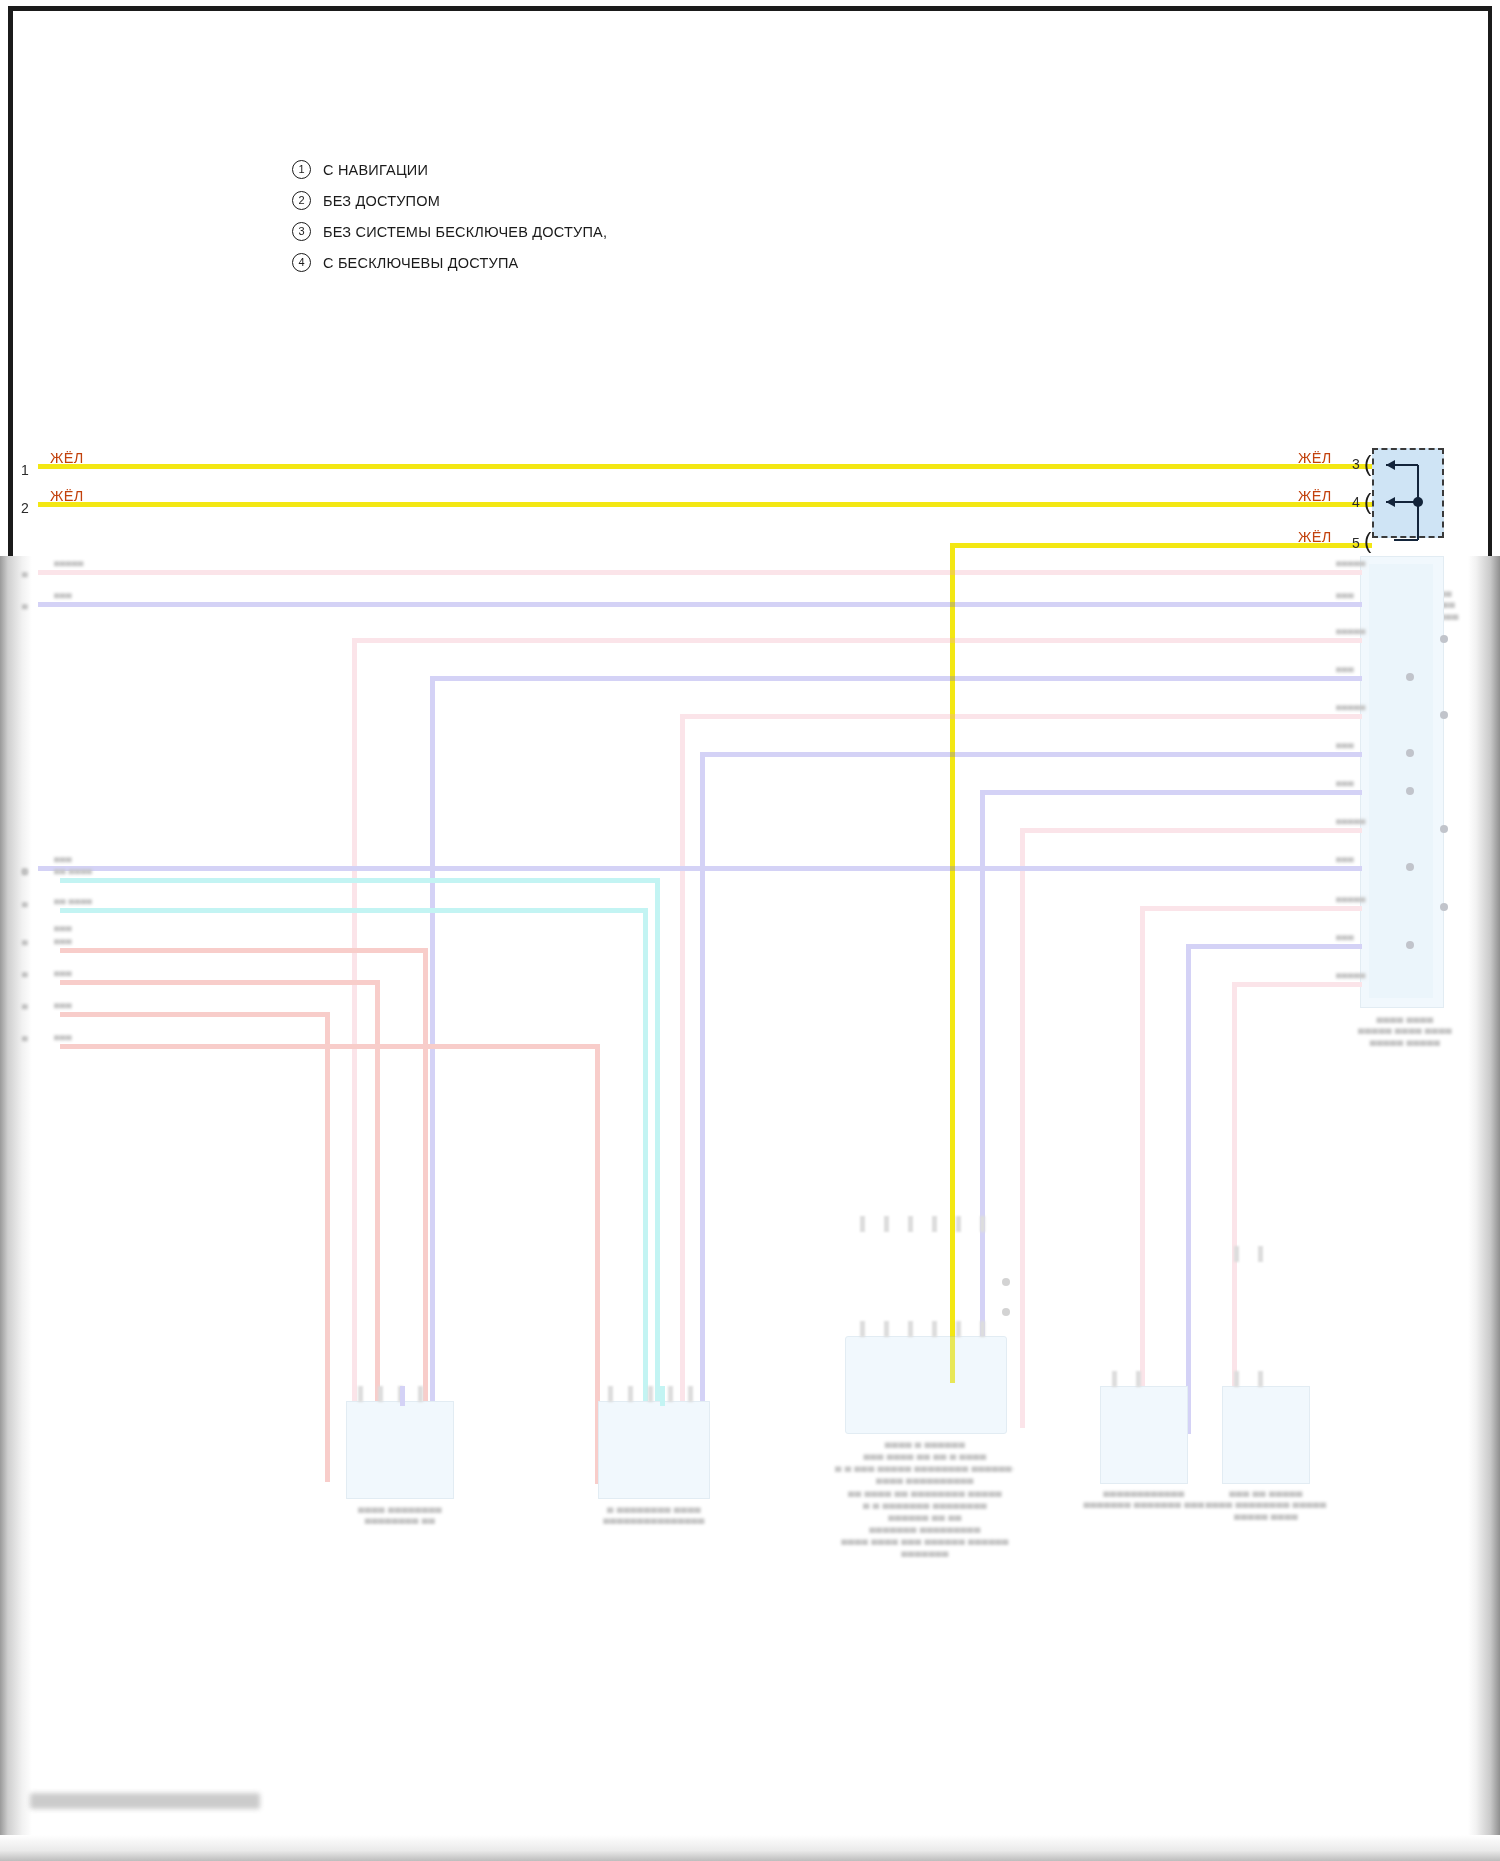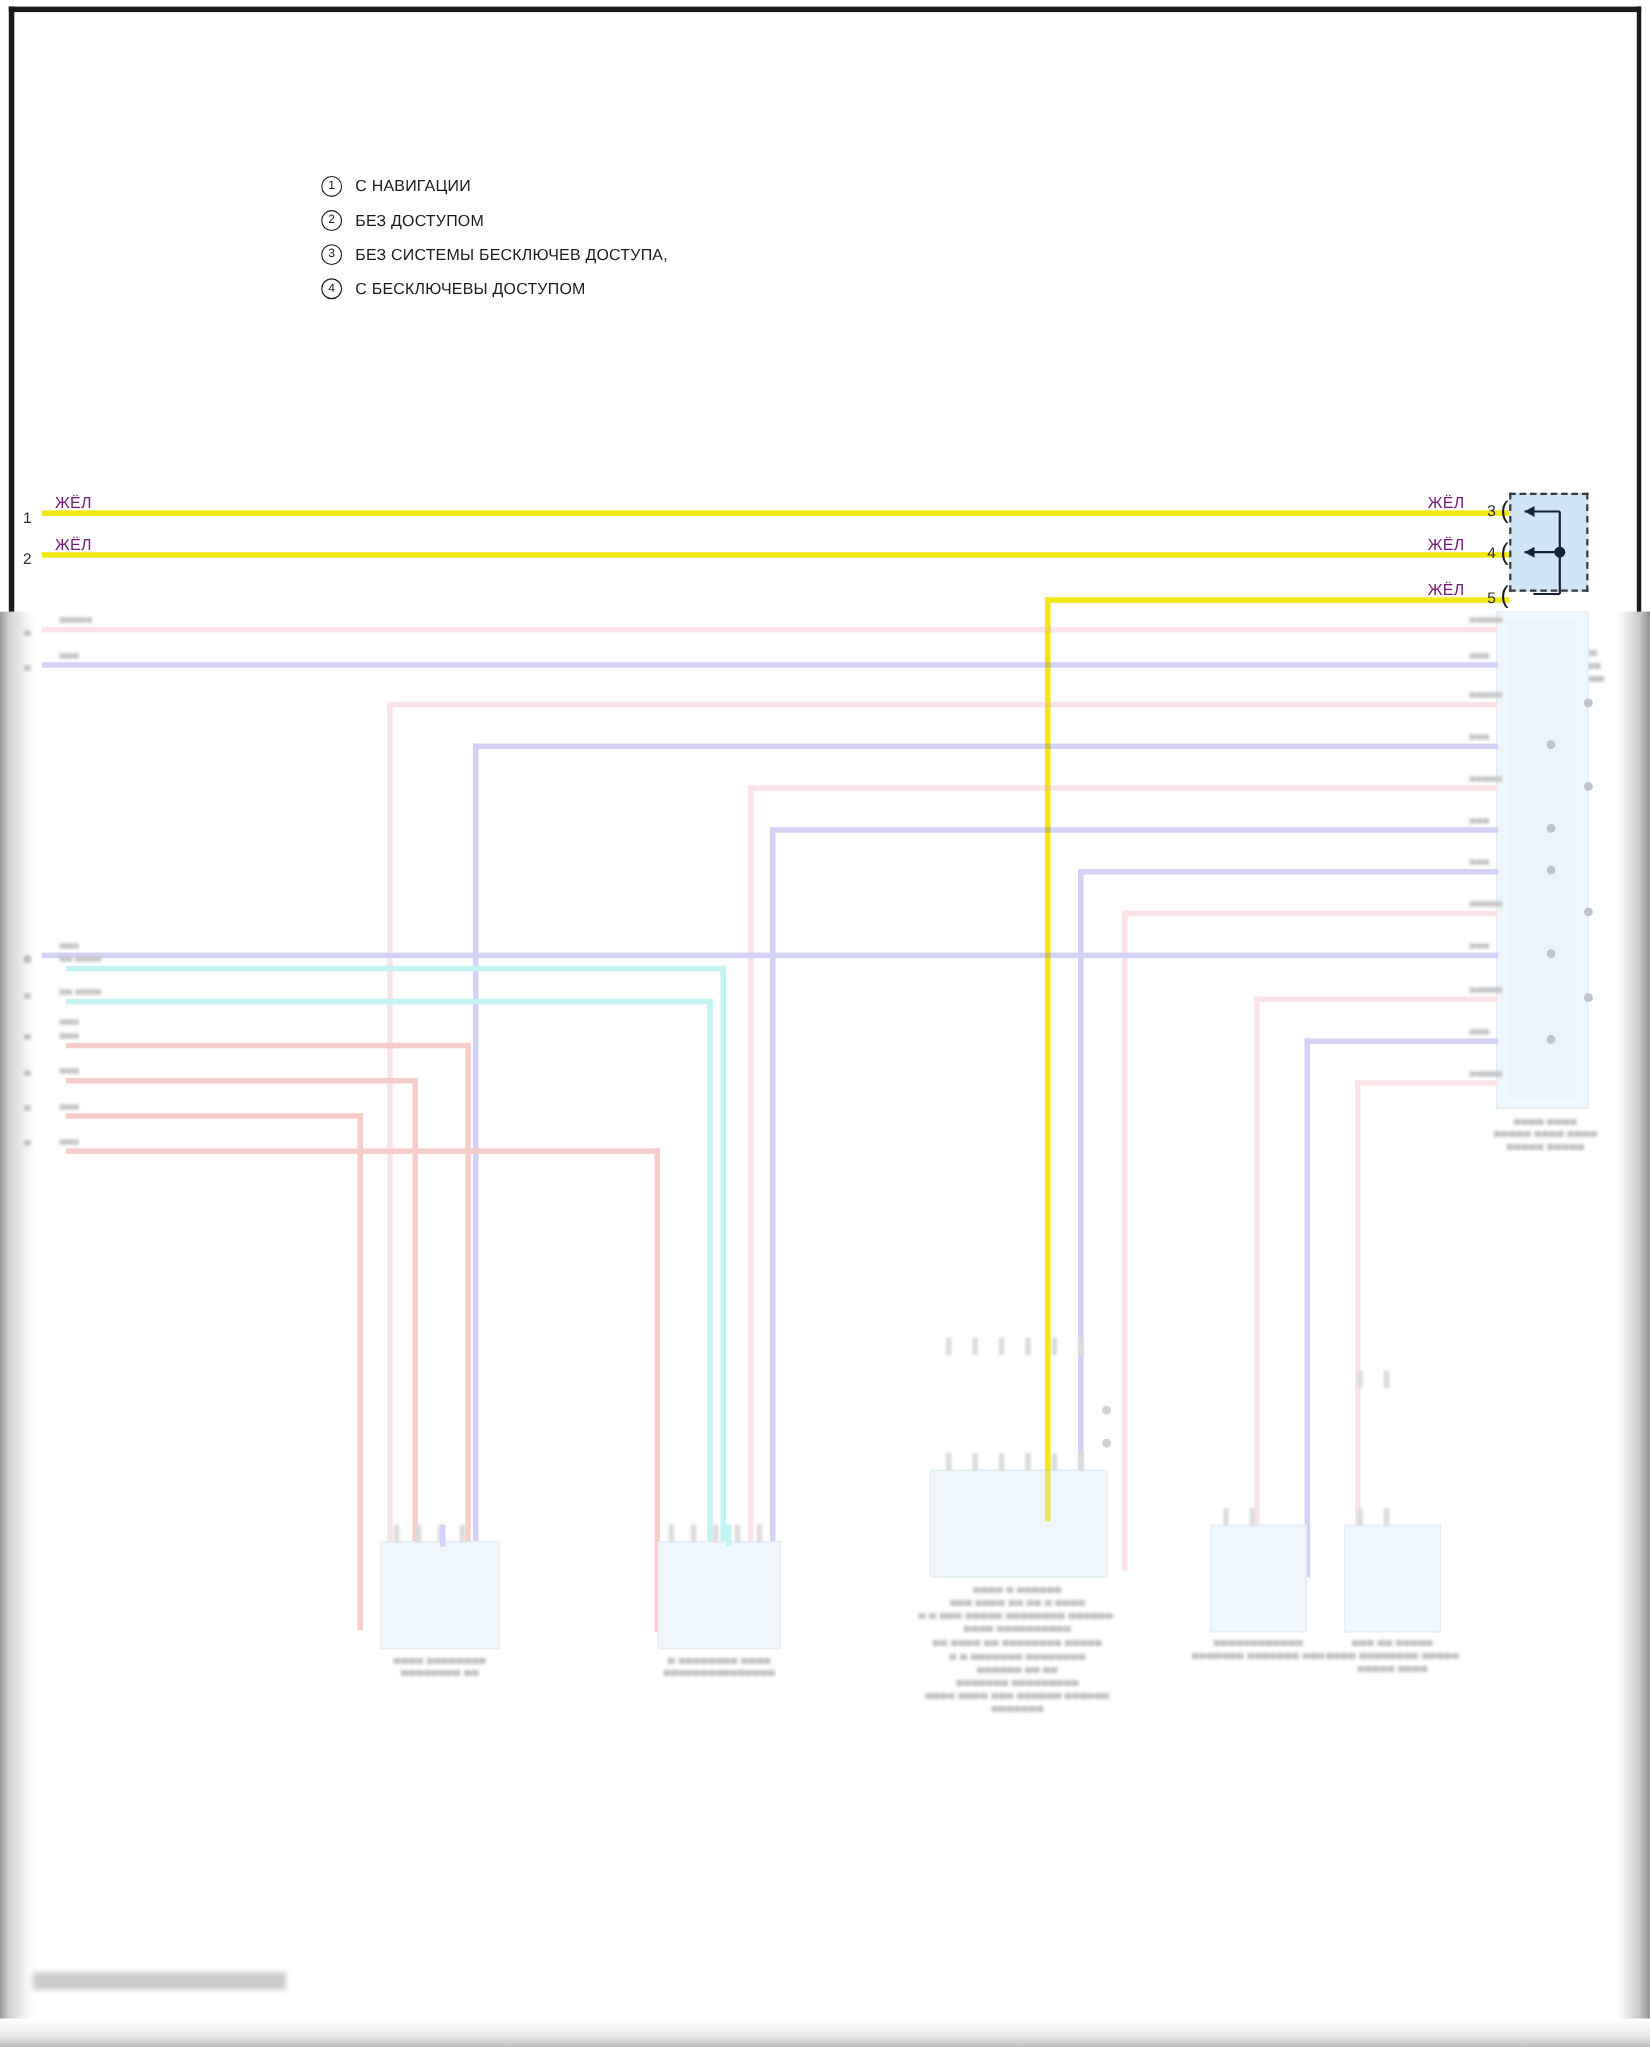--- a/index.html
+++ b/index.html
@@ -54,21 +54,21 @@
 
   
   .wire{position:absolute;}
   .h-yellow{background:#f3e713;height:5px;}
   .v-yellow{background:#f3e713;width:5px;}
 
   .pin-num{
     position:absolute;font-size:14px;color:#2b2b2b;
   }
   .wire-label{
-    position:absolute;font-size:14.5px;color:#701a75;letter-spacing:.3px;
+    position:absolute;font-size:14.5px;color:#c2410c;letter-spacing:.3px;
   }
 
   
   #conn-top{
     position:absolute; left:1372px; top:448px; width:72px; height:90px;
     background:#cfe4f5; border:2.5px dashed #3a3a3a; box-sizing:border-box;
   }
   .term-arc{
     position:absolute;font-size:22px;color:#1a1a1a;line-height:1;
   }
@@ -120,21 +120,21 @@
     <div class="legend-row">
       <span class="legend-circle">2</span>
       <span class="legend-text">БЕЗ ДОСТУПОМ</span>
     </div>
     <div class="legend-row">
       <span class="legend-circle">3</span>
       <span class="legend-text">БЕЗ СИСТЕМЫ БЕСКЛЮЧЕВ ДОСТУПА,</span>
     </div>
     <div class="legend-row">
       <span class="legend-circle">4</span>
-      <span class="legend-text">С БЕСКЛЮЧЕВЫ ДОСТУПОМ</span>
+      <span class="legend-text">С БЕСКЛЮЧЕВЫ ДОСТУПА</span>
     </div>
   </div>
 
   <span class="pin-num" style="left:21px;top:462px;">1</span>
   <span class="wire-label" style="left:50px;top:450px;">ЖЁЛ</span>
   <div class="wire h-yellow" style="left:38px;top:464px;width:1334px;"></div>
 
   <span class="wire-label" style="left:1298px;top:450px;">ЖЁЛ</span>
   <span class="pin-num" style="left:1352px;top:456px;">3</span>
 

